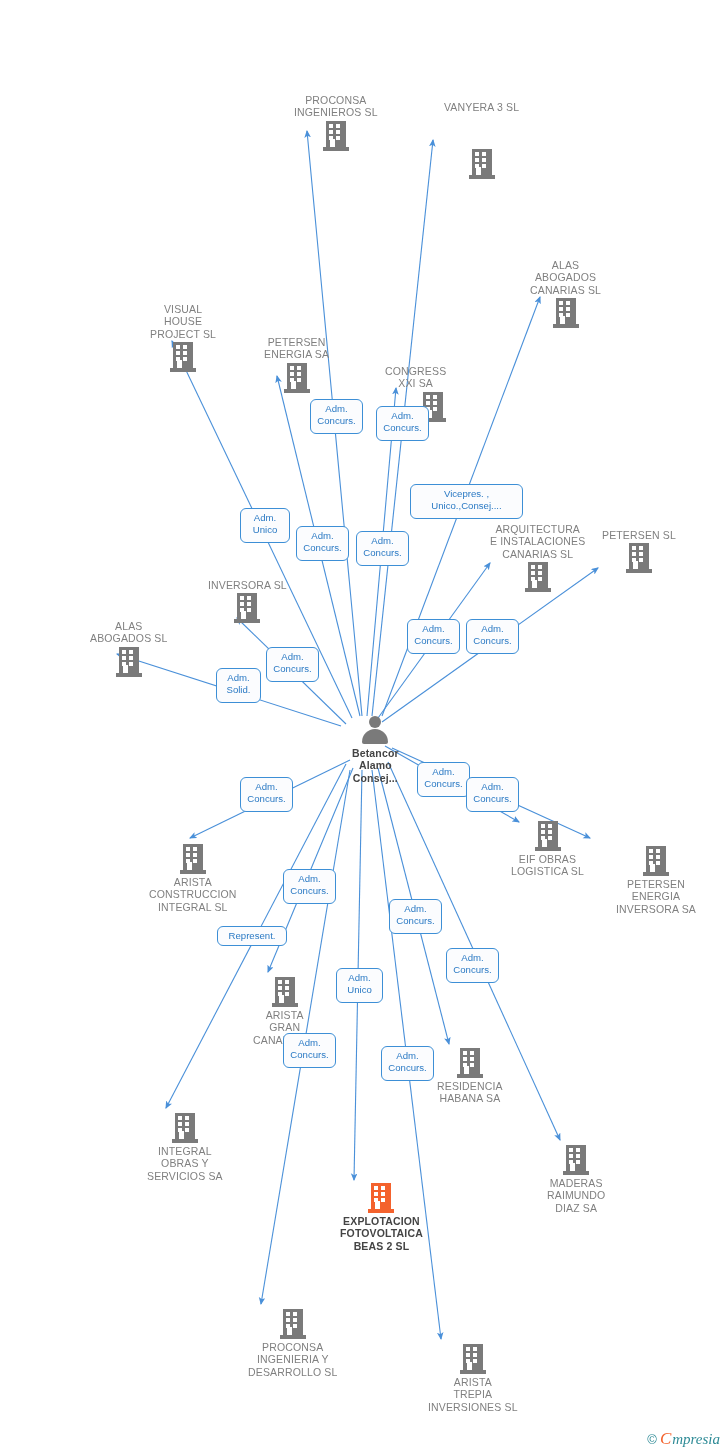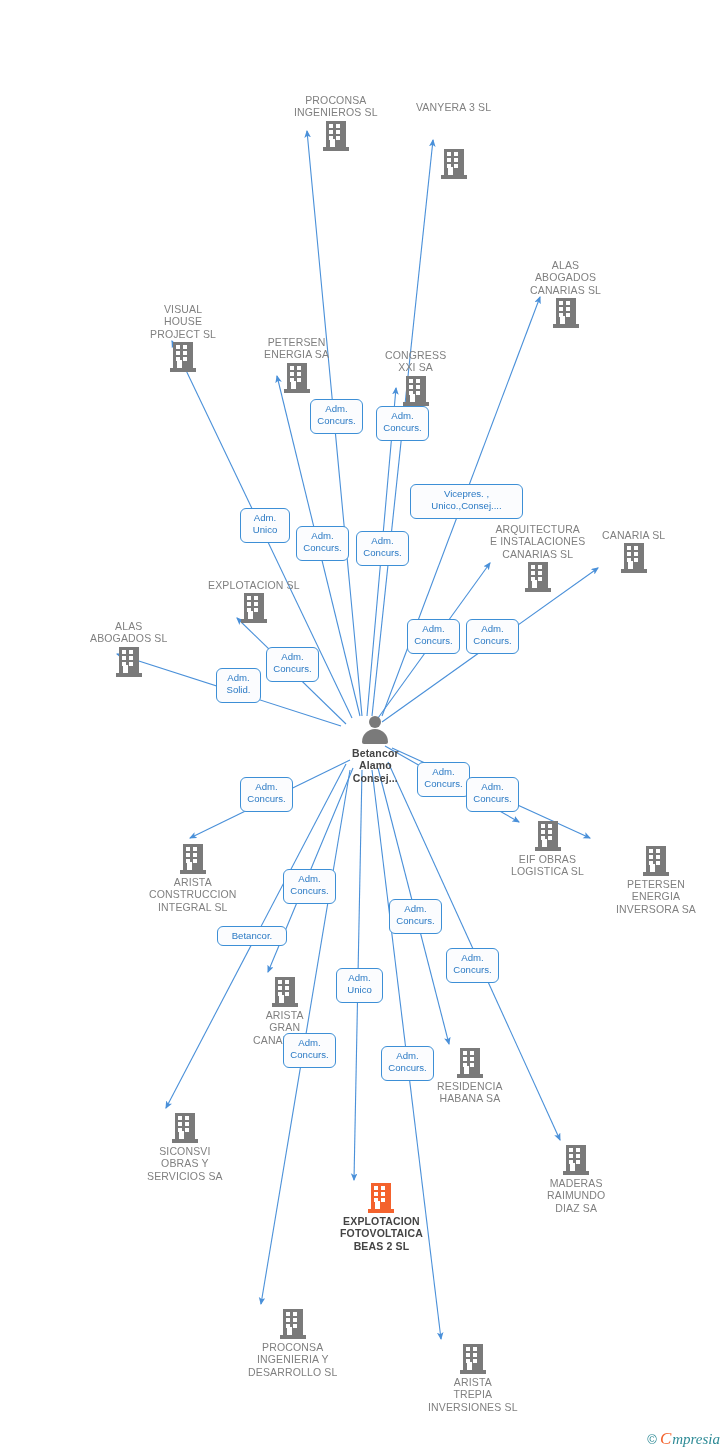--- a/index.html
+++ b/index.html
@@ -82,21 +82,21 @@
           <div class="base"></div>
           <div class="win" style="left:6px;top:3px"></div>
           <div class="win" style="left:13px;top:3px"></div>
           <div class="win" style="left:6px;top:9px"></div>
           <div class="win" style="left:13px;top:9px"></div>
           <div class="win" style="left:6px;top:15px"></div>
           <div class="win" style="left:13px;top:15px"></div>
           <div class="door"></div>
         </div>
       </div>
-      <div class="node above" style="left: 416px; top: 101px; gap: 34px;">
+      <div class="node above" style="left: 444px; top: 101px; gap: 34px;">
         <div class="caption">VANYERA 3 SL</div>
         <div class="bld">
           <div class="body"></div>
           <div class="base"></div>
           <div class="win" style="left:6px;top:3px"></div>
           <div class="win" style="left:13px;top:3px"></div>
           <div class="win" style="left:6px;top:9px"></div>
           <div class="win" style="left:13px;top:9px"></div>
           <div class="win" style="left:6px;top:15px"></div>
           <div class="win" style="left:13px;top:15px"></div>
@@ -143,21 +143,21 @@
           <div class="base"></div>
           <div class="win" style="left:6px;top:3px"></div>
           <div class="win" style="left:13px;top:3px"></div>
           <div class="win" style="left:6px;top:9px"></div>
           <div class="win" style="left:13px;top:9px"></div>
           <div class="win" style="left:6px;top:15px"></div>
           <div class="win" style="left:13px;top:15px"></div>
           <div class="door"></div>
         </div>
       </div>
-      <div class="node above" style="left: 385px; top: 349px;">
+      <div class="node above" style="left: 385px; top: 365px; align-items: flex-end;">
         <div class="caption">CONGRESS
 XXI SA</div>
         <div class="bld">
           <div class="body"></div>
           <div class="base"></div>
           <div class="win" style="left:6px;top:3px"></div>
           <div class="win" style="left:13px;top:3px"></div>
           <div class="win" style="left:6px;top:9px"></div>
           <div class="win" style="left:13px;top:9px"></div>
           <div class="win" style="left:6px;top:15px"></div>
@@ -175,35 +175,35 @@
           <div class="win" style="left:6px;top:3px"></div>
           <div class="win" style="left:13px;top:3px"></div>
           <div class="win" style="left:6px;top:9px"></div>
           <div class="win" style="left:13px;top:9px"></div>
           <div class="win" style="left:6px;top:15px"></div>
           <div class="win" style="left:13px;top:15px"></div>
           <div class="door"></div>
         </div>
       </div>
       <div class="node above" style="left: 602px; top: 529px;">
-        <div class="caption">CANARIA SL</div>
+        <div class="caption">PETERSEN SL</div>
         <div class="bld">
           <div class="body"></div>
           <div class="base"></div>
           <div class="win" style="left:6px;top:3px"></div>
           <div class="win" style="left:13px;top:3px"></div>
           <div class="win" style="left:6px;top:9px"></div>
           <div class="win" style="left:13px;top:9px"></div>
           <div class="win" style="left:6px;top:15px"></div>
           <div class="win" style="left:13px;top:15px"></div>
           <div class="door"></div>
         </div>
       </div>
       <div class="node above" style="left: 208px; top: 579px;">
-        <div class="caption">EXPLOTACION SL</div>
+        <div class="caption">INVERSORA SL</div>
         <div class="bld">
           <div class="body"></div>
           <div class="base"></div>
           <div class="win" style="left:6px;top:3px"></div>
           <div class="win" style="left:13px;top:3px"></div>
           <div class="win" style="left:6px;top:9px"></div>
           <div class="win" style="left:13px;top:9px"></div>
           <div class="win" style="left:6px;top:15px"></div>
           <div class="win" style="left:13px;top:15px"></div>
           <div class="door"></div>
@@ -316,21 +316,21 @@
           <div class="body"></div>
           <div class="base"></div>
           <div class="win" style="left:6px;top:3px"></div>
           <div class="win" style="left:13px;top:3px"></div>
           <div class="win" style="left:6px;top:9px"></div>
           <div class="win" style="left:13px;top:9px"></div>
           <div class="win" style="left:6px;top:15px"></div>
           <div class="win" style="left:13px;top:15px"></div>
           <div class="door"></div>
         </div>
-        <div class="caption">SICONSVI
+        <div class="caption">INTEGRAL
 OBRAS Y
 SERVICIOS SA</div>
       </div>
       <div class="node below" style="left: 547px; top: 1145px;">
         <div class="bld">
           <div class="body"></div>
           <div class="base"></div>
           <div class="win" style="left:6px;top:3px"></div>
           <div class="win" style="left:13px;top:3px"></div>
           <div class="win" style="left:6px;top:9px"></div>
@@ -414,21 +414,21 @@
       <div class="rel" style="left: 216px; top: 668px; width: 45px; min-height: 35px;">Adm.
 Solid.</div>
       <div class="rel" style="left: 240px; top: 777px; width: 53px; min-height: 35px;">Adm.
 Concurs.</div>
       <div class="rel" style="left: 417px; top: 762px; width: 53px; min-height: 35px;">Adm.
 Concurs.</div>
       <div class="rel" style="left: 466px; top: 777px; width: 53px; min-height: 35px;">Adm.
 Concurs.</div>
       <div class="rel" style="left: 283px; top: 869px; width: 53px; min-height: 35px;">Adm.
 Concurs.</div>
-      <div class="rel" style="left: 217px; top: 926px; width: 70px; min-height: 20px;">Betancor.</div>
+      <div class="rel" style="left: 217px; top: 926px; width: 70px; min-height: 20px;">Represent.</div>
       <div class="rel" style="left: 389px; top: 899px; width: 53px; min-height: 35px;">Adm.
 Concurs.</div>
       <div class="rel" style="left: 446px; top: 948px; width: 53px; min-height: 35px;">Adm.
 Concurs.</div>
       <div class="rel" style="left: 336px; top: 968px; width: 47px; min-height: 35px;">Adm.
 Unico</div>
       <div class="rel" style="left: 283px; top: 1033px; width: 53px; min-height: 35px;">Adm.
 Concurs.</div>
       <div class="rel" style="left: 381px; top: 1046px; width: 53px; min-height: 35px;">Adm.
 Concurs.</div>

